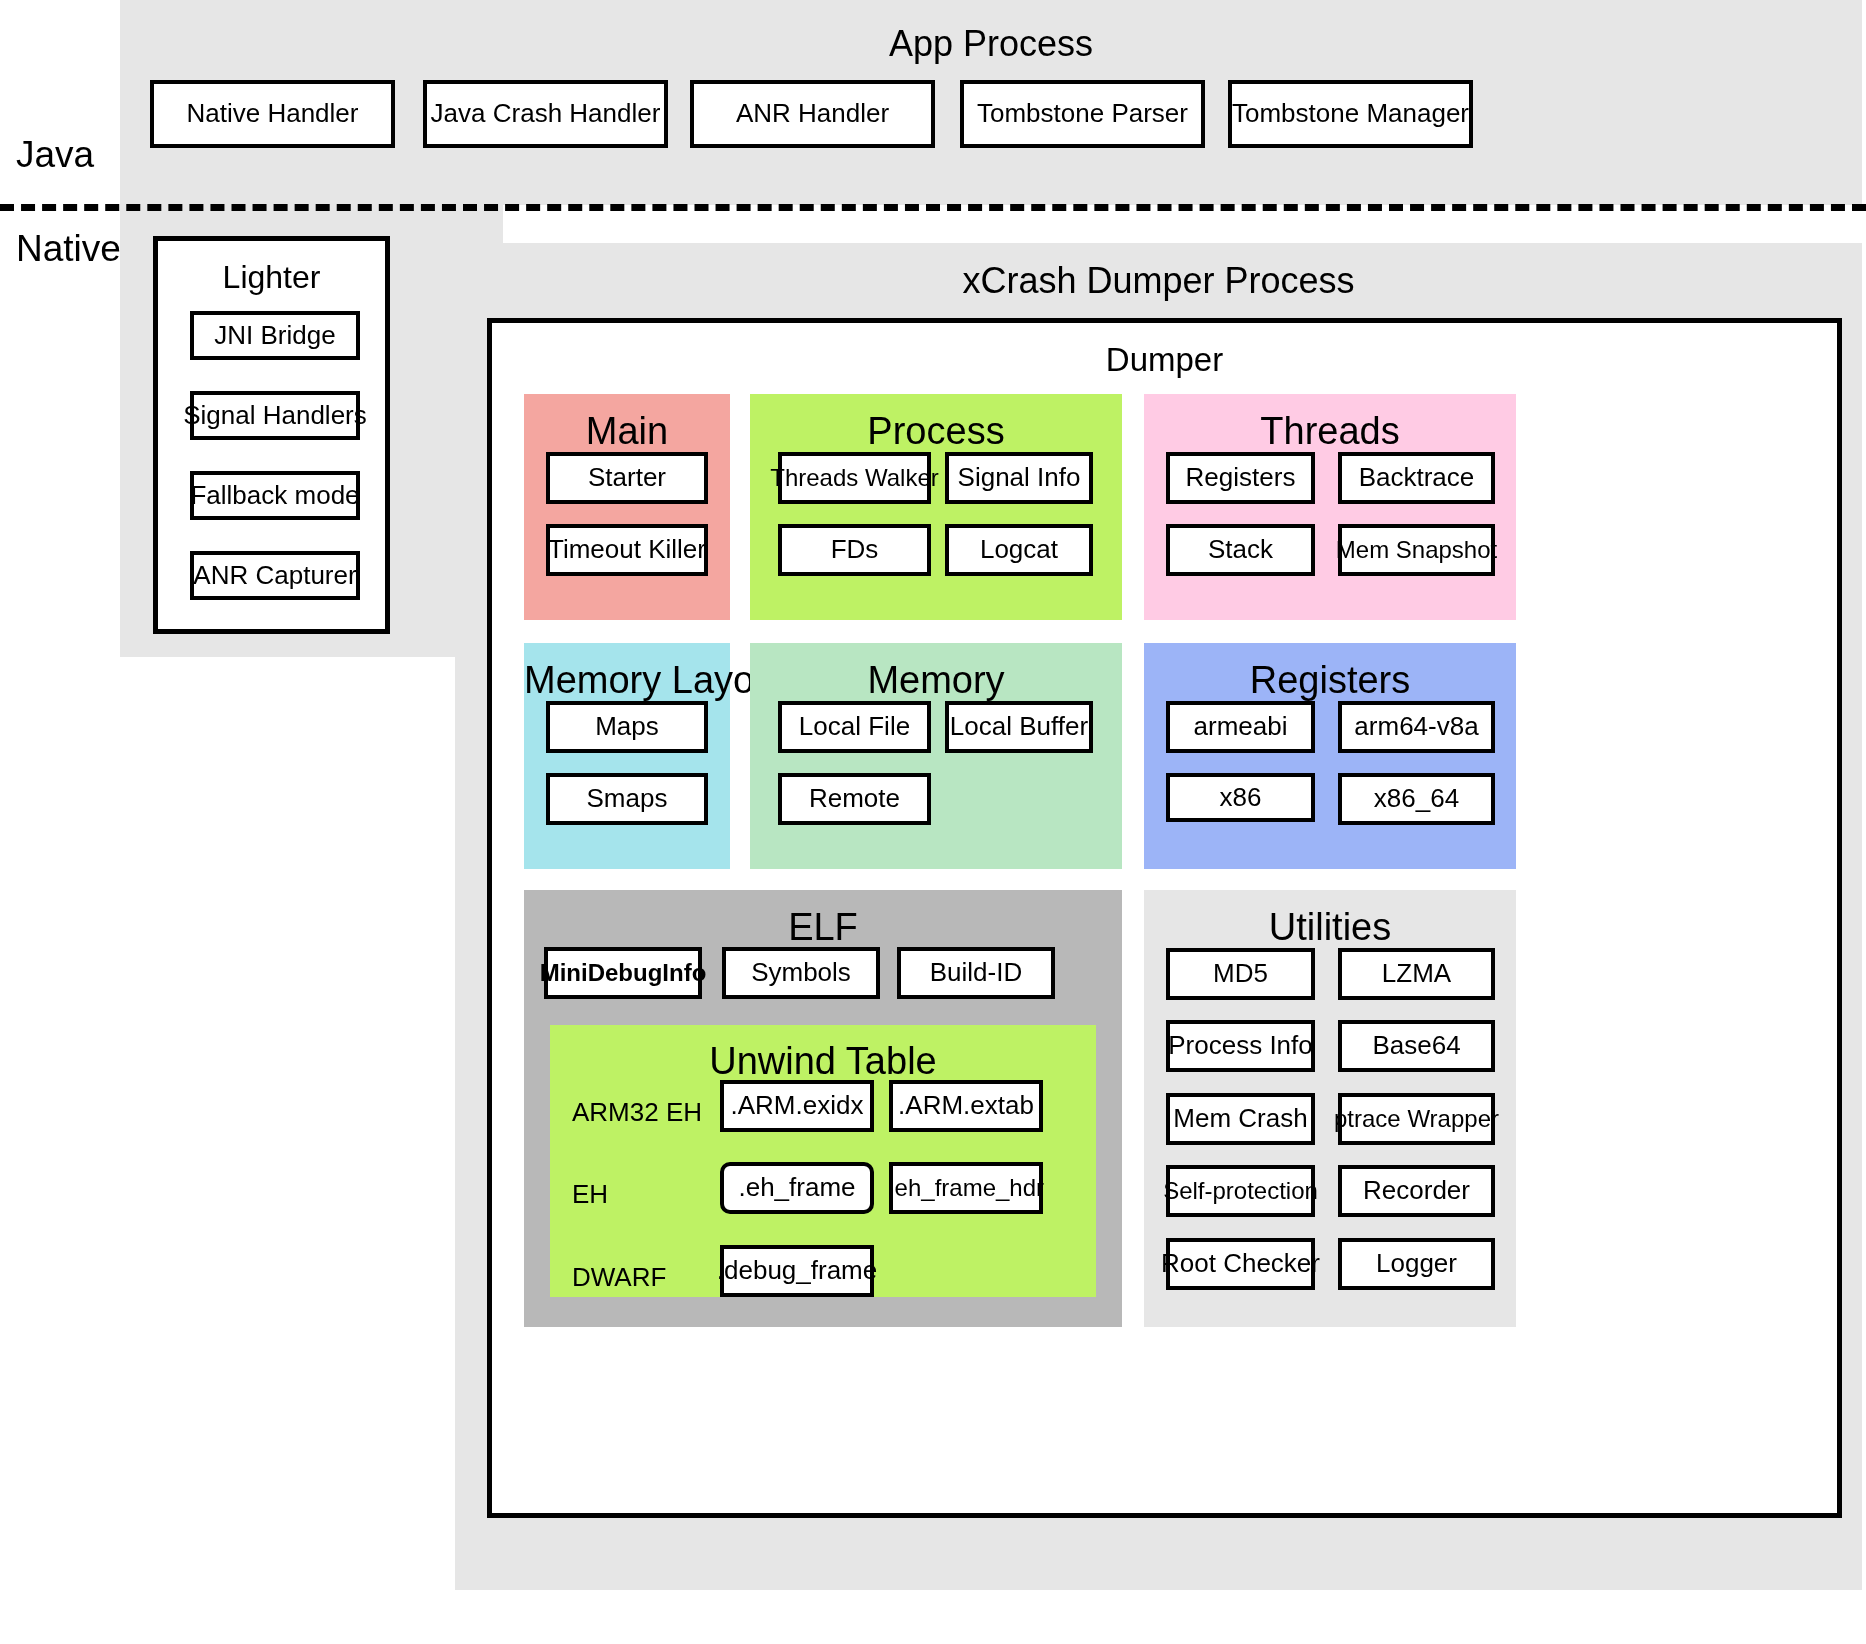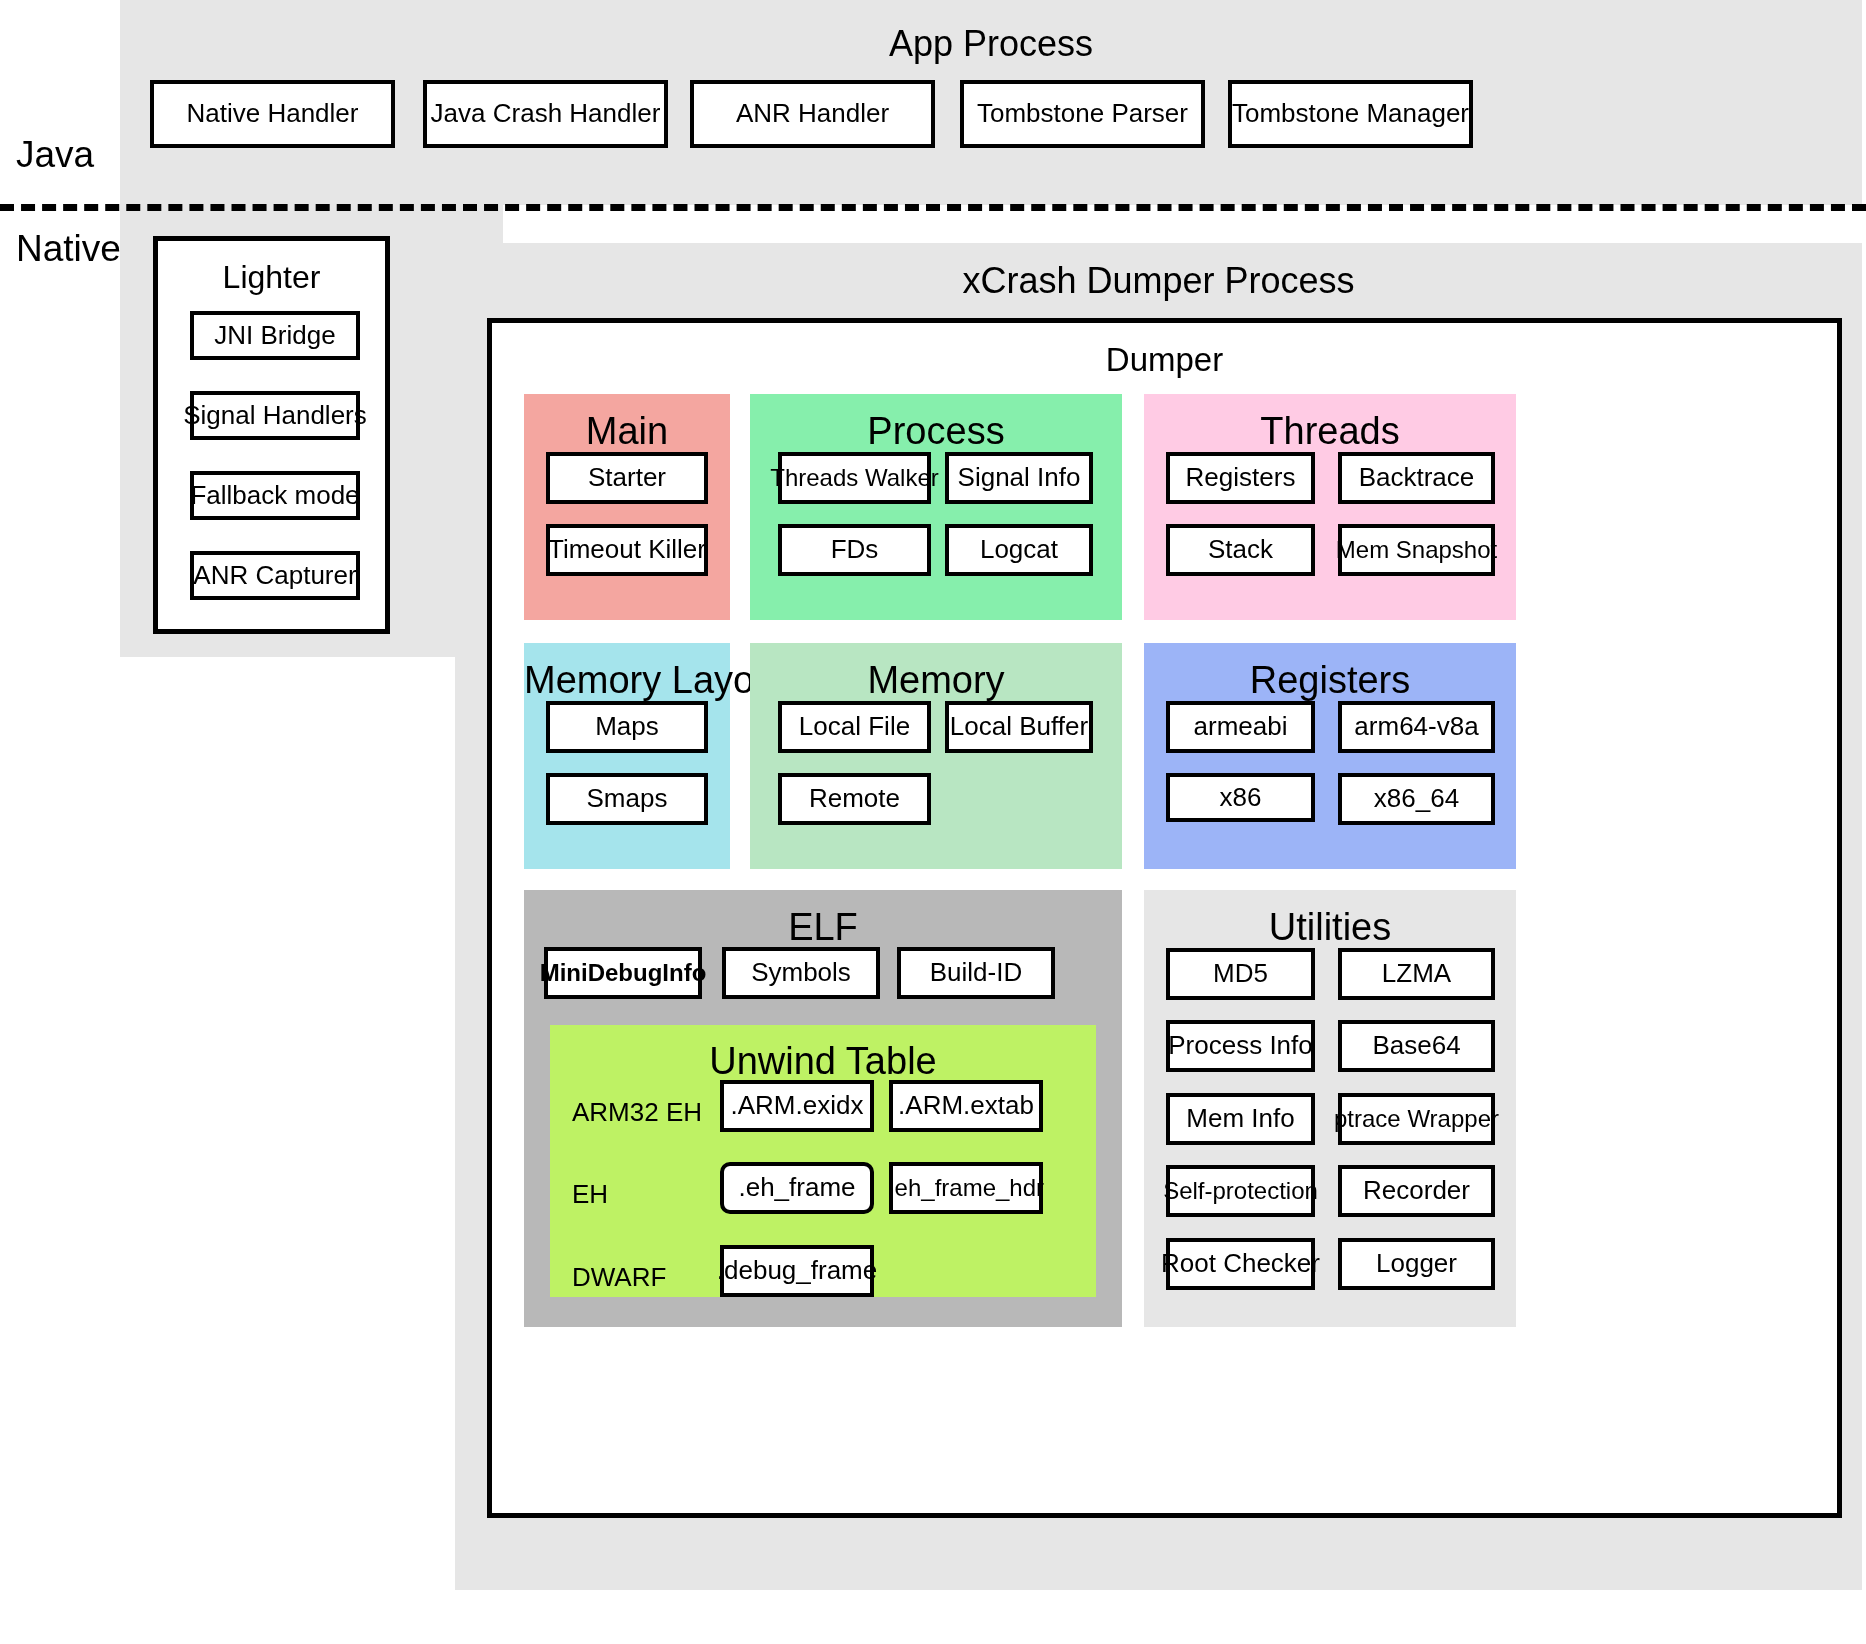--- a/index.html
+++ b/index.html
@@ -125,21 +125,21 @@
     <div class="abs framed" style="left:32px; top:75px; width:1355px; height:1200px;">
 
       <div class="abs panel-title" style="left:0; top:20px; font-size:33px;">Dumper</div>
 
       <div class="abs group" style="left:32px; top:71px; width:206px; height:226px; background:#f4a6a0;">
         <div class="abs group-title" style="left:0; top:18px;">Main</div>
         <div class="abs node" style="left:22px; top:58px; width:162px; height:52px;">Starter</div>
         <div class="abs node" style="left:22px; top:130px; width:162px; height:52px;">Timeout Killer</div>
       </div>
 
-      <div class="abs group" style="left:258px; top:71px; width:372px; height:226px; background:#86efac;">
+      <div class="abs group" style="left:258px; top:71px; width:372px; height:226px; background:#bef264;">
         <div class="abs group-title" style="left:0; top:18px;">Process</div>
         <div class="abs node sm" style="left:28px; top:58px; width:153px; height:52px;">Threads Walker</div>
         <div class="abs node" style="left:195px; top:58px; width:148px; height:52px;">Signal Info</div>
         <div class="abs node" style="left:28px; top:130px; width:153px; height:52px;">FDs</div>
         <div class="abs node" style="left:195px; top:130px; width:148px; height:52px;">Logcat</div>
       </div>
 
       <div class="abs group" style="left:652px; top:71px; width:372px; height:226px; background:#ffcbe4;">
         <div class="abs group-title" style="left:0; top:18px;">Threads</div>
         <div class="abs node" style="left:22px; top:58px; width:149px; height:52px;">Registers</div>
@@ -194,21 +194,21 @@
 
       <div class="abs group" style="left:652px; top:567px; width:372px; height:437px; background:#e6e6e6;">
         <div class="abs group-title" style="left:0; top:18px;">Utilities</div>
 
         <div class="abs node" style="left:22px; top:58px; width:149px; height:52px;">MD5</div>
         <div class="abs node" style="left:194px; top:58px; width:157px; height:52px;">LZMA</div>
 
         <div class="abs node" style="left:22px; top:130px; width:149px; height:52px;">Process Info</div>
         <div class="abs node" style="left:194px; top:130px; width:157px; height:52px;">Base64</div>
 
-        <div class="abs node" style="left:22px; top:203px; width:149px; height:52px;">Mem Info</div>
+        <div class="abs node" style="left:22px; top:203px; width:149px; height:52px;">Mem Crash</div>
         <div class="abs node sm" style="left:194px; top:203px; width:157px; height:52px;">ptrace Wrapper</div>
 
         <div class="abs node sm" style="left:22px; top:275px; width:149px; height:52px;">Self-protection</div>
         <div class="abs node" style="left:194px; top:275px; width:157px; height:52px;">Recorder</div>
 
         <div class="abs node" style="left:22px; top:348px; width:149px; height:52px;">Root Checker</div>
         <div class="abs node" style="left:194px; top:348px; width:157px; height:52px;">Logger</div>
       </div>
 
     </div>

